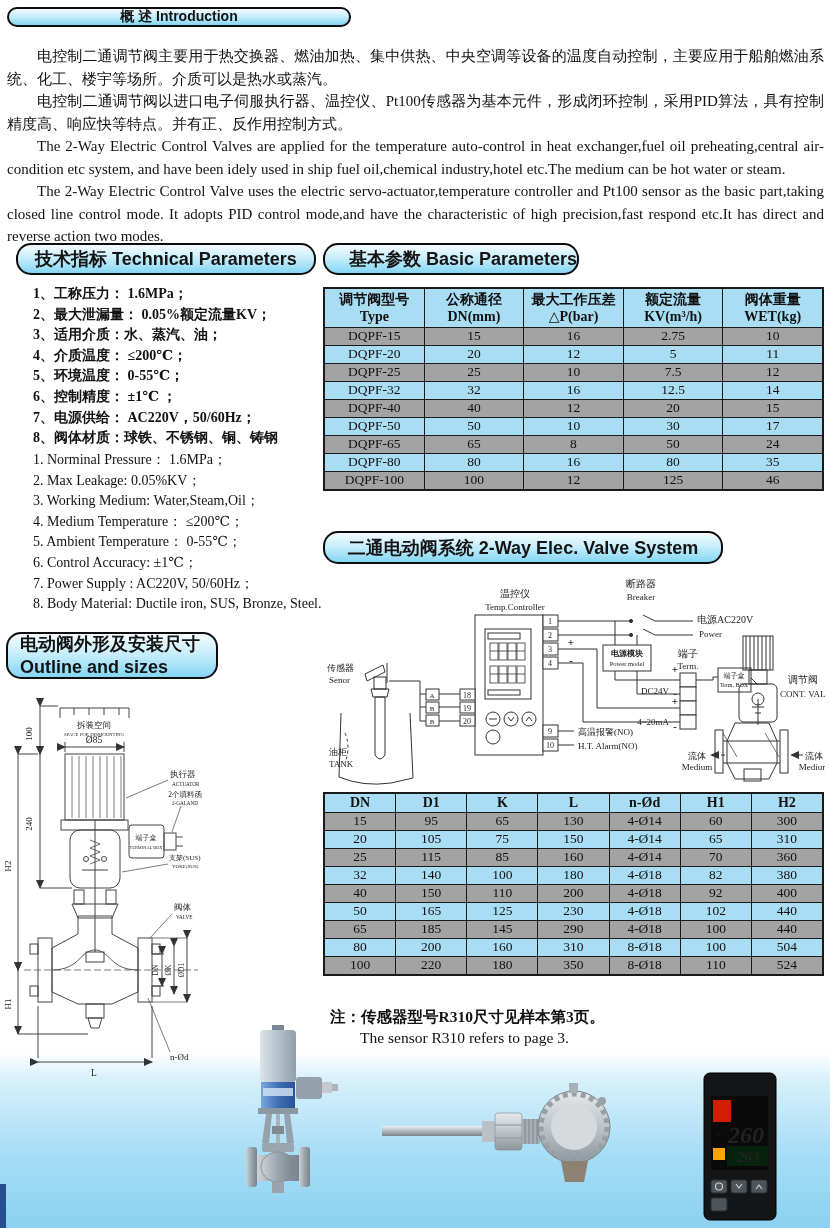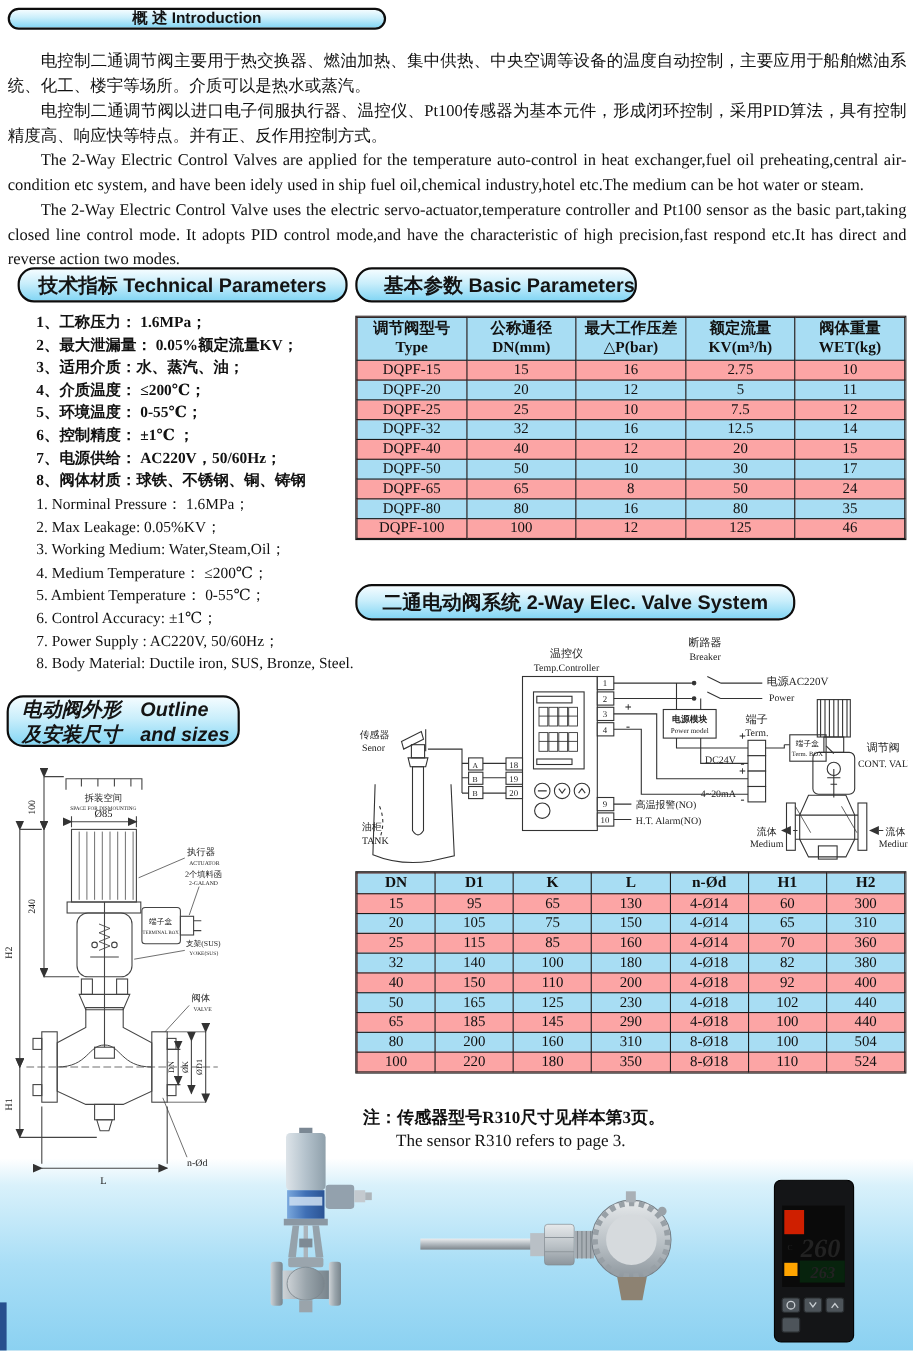--- a/index.html
+++ b/index.html
@@ -4,30 +4,30 @@
 <style>
   html,body{margin:0;padding:0;background:#e9e9e9;}
   .page{position:relative;width:830px;height:1228px;margin:0 auto;background:#ffffff;overflow:hidden;
         font-family:"Liberation Serif","DejaVu Serif",serif;color:#111;}
   .abs{position:absolute;}
   
   .bubble{position:absolute;box-sizing:border-box;border:2px solid #0d0d0d;border-radius:15px;
           background:linear-gradient(180deg,#f4fcff 0%,#c9eefb 45%,#84d6f4 100%);
           font-family:"Liberation Sans","DejaVu Sans",sans-serif;font-weight:bold;color:#141414;
           display:flex;align-items:center;justify-content:center;text-align:center;}
-  .bubble.two-line{align-items:flex-start;justify-content:center;text-align:left;line-height:1.25;font-style:italic;}
+  .bubble.two-line{flex-direction:column;align-items:flex-start;justify-content:center;text-align:left;line-height:1.25;}
   
   .intro-text{position:absolute;left:7px;top:45px;width:817px;font-size:15px;line-height:22.5px;}
   .intro-text p{margin:0;text-indent:2em;text-align:justify;}
   
   .tech-list{position:absolute;left:5px;width:312px;list-style:none;margin:0;padding:0;font-size:14px;}
   .tech-list li{line-height:20.6px;white-space:nowrap;margin-left:28px;}
   .tech-list.zh li{font-weight:bold;}
   
-  .dtable{border-collapse:collapse;width:100%;table-layout:fixed;background:#fca5a5;
+  .dtable{border-collapse:collapse;width:100%;table-layout:fixed;background:#a3a3a3;
           font-family:"Liberation Serif","DejaVu Serif",serif;}
   .dtable th,.dtable td{border:1px solid #1a1a1a;text-align:center;vertical-align:middle;
           font-size:13.5px;padding:0 2px;height:17px;line-height:1.25;}
   .dtable th{background:#a8ddf3;font-weight:bold;white-space:pre-line;font-size:14px;}
   .dtable tbody tr:nth-child(even) td{background:#a8ddf3;}
   .tbl-wrap{position:absolute;border:1px solid #1a1a1a;}
   .basic-tbl th{height:38px;}
   
   .note{position:absolute;font-size:15.5px;line-height:21px;}
   .note .zh{font-weight:bold;}

